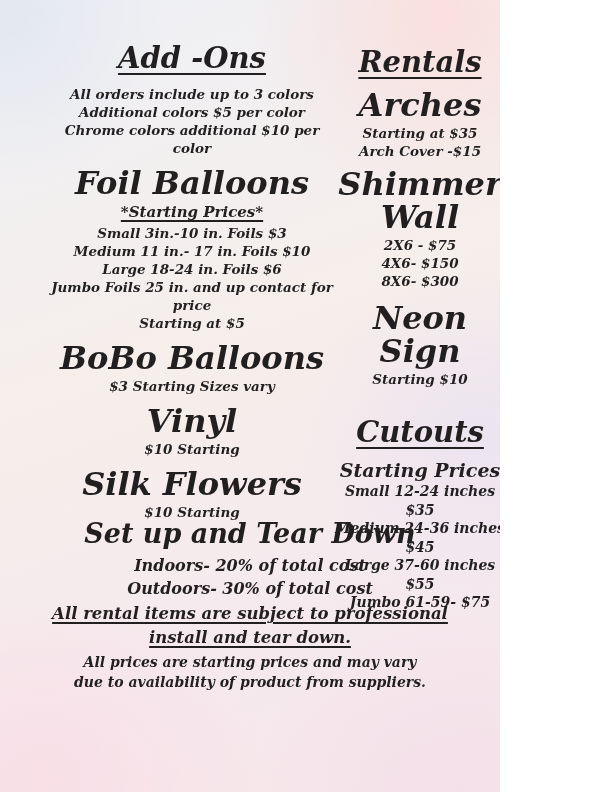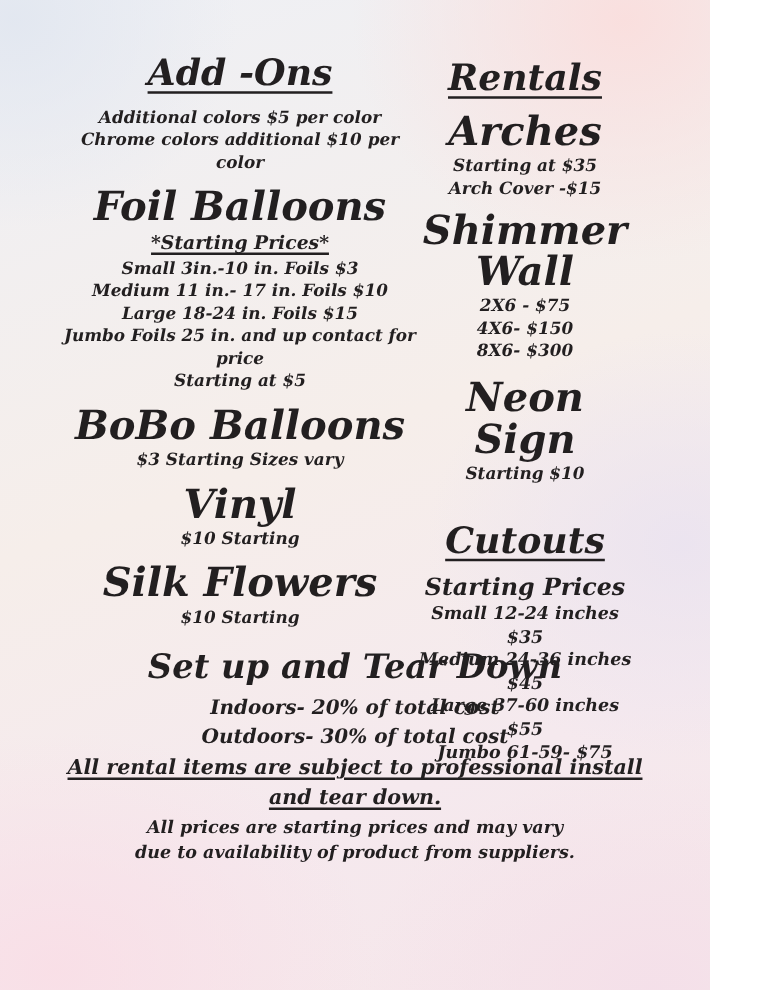--- a/index.html
+++ b/index.html
@@ -1,18 +1,18 @@
 <!DOCTYPE html>
 <html><head>
 <meta charset="utf-8">
 <style>
   html,body{margin:0;padding:0;background:#ffffff;}
   .page{
     position:relative;
-    width:568px;height:792px;
+    width:500px;height:792px;
     overflow:hidden;
     font-family:"DejaVu Serif", serif;
     font-style:italic;
     color:#221f20;
     background:
       radial-gradient(ellipse 55% 35% at 88% 2%, rgba(250,222,221,0.95), rgba(250,222,221,0) 70%),
       radial-gradient(ellipse 45% 30% at 2% 2%, rgba(226,231,240,0.95), rgba(226,231,240,0) 70%),
       radial-gradient(ellipse 50% 30% at 96% 55%, rgba(233,226,240,0.8), rgba(233,226,240,0) 72%),
       radial-gradient(ellipse 60% 32% at 8% 98%, rgba(249,222,230,0.9), rgba(249,222,230,0) 75%),
       radial-gradient(ellipse 55% 30% at 92% 100%, rgba(244,223,233,0.9), rgba(244,223,233,0) 75%),
@@ -49,28 +49,29 @@
   .footer-line{font-size:14px;line-height:20px;font-weight:600;}
 </style>
 </head>
 <body>
 
 <div class="page">
 
   <section class="col col-left gap-items">
     <h1 class="h1">Add -Ons</h1>
 
+    <p class="line">All orders include up to 3 colors</p>
     <p class="line">Additional colors $5 per color</p>
     <p class="line">Chrome colors additional $10 per color</p>
 
     <h2 class="h2">Foil Balloons</h2>
     <p class="sub">*Starting Prices*</p>
     <p class="line">Small 3in.-10 in. Foils $3</p>
     <p class="line">Medium 11 in.- 17 in. Foils $10</p>
-    <p class="line">Large 18-24 in. Foils $15</p>
+    <p class="line">Large 18-24 in. Foils $6</p>
     <p class="line">Jumbo Foils 25 in. and up contact for price</p>
 
     <p class="line">Starting at $5</p>
 
     <h2 class="h2">BoBo Balloons</h2>
     <p class="line">$3 Starting Sizes vary</p>
 
     <h2 class="h2">Vinyl</h2>
     <p class="line">$10 Starting</p>
 

